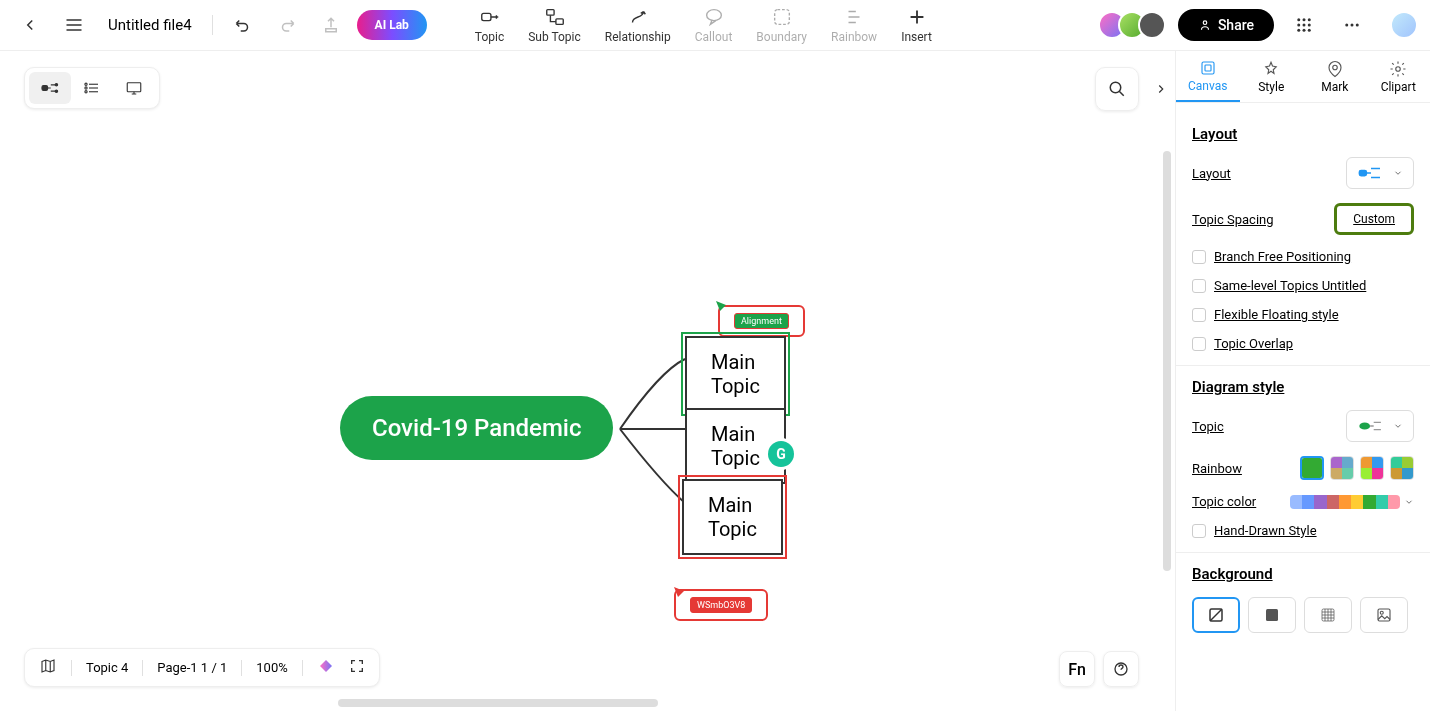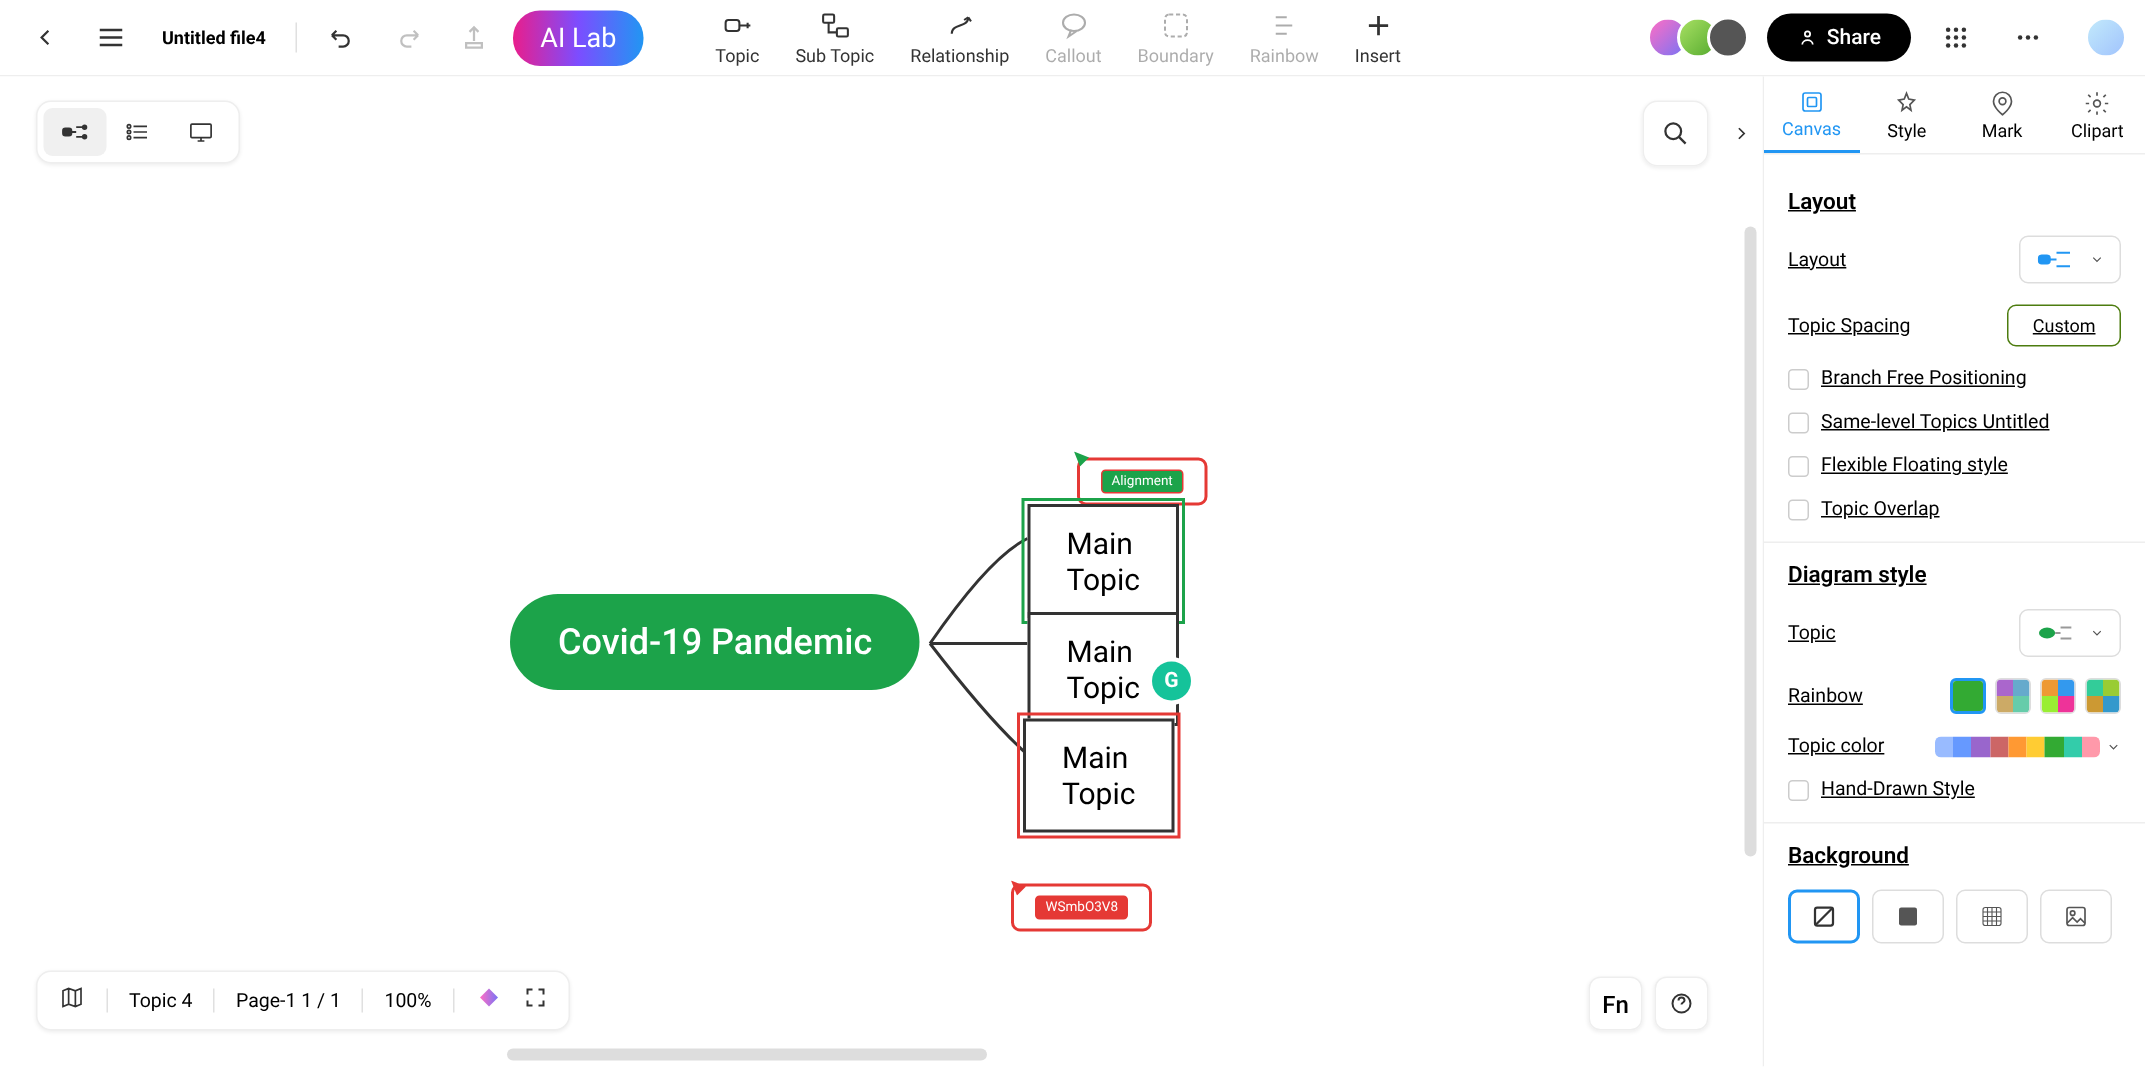--- a/index.html
+++ b/index.html
@@ -1,23 +1,23 @@
 <!DOCTYPE html>
 <html><head>
   <meta charset="utf-8">
   <style>
     * { margin: 0; padding: 0; box-sizing: border-box; font-family: -apple-system, BlinkMacSystemFont, "Segoe UI", Roboto, sans-serif; }
     body { width: 1430px; height: 711px; background: #fff; position: relative; overflow: hidden; }
     
     
     .top-bar { height: 51px; display: flex; align-items: center; border-bottom: 1px solid #eee; padding: 0 12px; gap: 8px; }
     .icon-btn { width: 36px; height: 36px; display: flex; align-items: center; justify-content: center; border-radius: 6px; cursor: pointer; }
-    .file-name { font-size: 12px; font-weight: 700; padding: 0 8px; }
+    .file-name { font-size: 15px; font-weight: 400; padding: 0 8px; }
     .sep { width: 1px; height: 20px; background: #e0e0e0; margin: 0 4px; }
-    .ai-lab { background: linear-gradient(90deg, #e91e8c, #7c4dff, #2196f3); color: #fff; padding: 8px 18px; border-radius: 18px; font-size: 18px; font-weight: 400; cursor: pointer; }
+    .ai-lab { background: linear-gradient(90deg, #e91e8c, #7c4dff, #2196f3); color: #fff; padding: 8px 18px; border-radius: 18px; font-size: 12px; font-weight: 700; cursor: pointer; }
     .toolbar-center { display: flex; gap: 24px; margin-left: 40px; }
     .tool-item { display: flex; flex-direction: column; align-items: center; gap: 2px; cursor: pointer; }
     .tool-item.disabled { opacity: 0.4; cursor: default; }
     .tool-label { font-size: 12px; color: #333; }
     .top-right { margin-left: auto; display: flex; align-items: center; gap: 12px; }
     .avatars { display: flex; }
     .avatar { width: 28px; height: 28px; border-radius: 50%; border: 2px solid #fff; margin-left: -8px; }
     .share-btn { background: #000; color: #fff; padding: 8px 20px; border-radius: 18px; font-size: 14px; font-weight: 500; cursor: pointer; display: flex; align-items: center; gap: 6px; }
     
     
@@ -51,21 +51,21 @@
     .round-btn { width: 36px; height: 36px; border: 1px solid #eee; border-radius: 8px; display: flex; align-items: center; justify-content: center; cursor: pointer; box-shadow: 0 1px 3px rgba(0,0,0,0.08); }
     
     
     .right-panel { width: 255px; border-left: 1px solid #eee; background: #fff; display: flex; flex-direction: column; }
     .panel-tabs { display: flex; height: 52px; border-bottom: 1px solid #eee; }
     .panel-tab { flex: 1; display: flex; flex-direction: column; align-items: center; justify-content: center; gap: 2px; cursor: pointer; font-size: 12px; }
     .panel-tab.active { color: #2196f3; border-bottom: 2px solid #2196f3; }
     .panel-body { padding: 16px; overflow-y: auto; flex: 1; text-decoration: underline; }
     .section-title { font-size: 15px; font-weight: 600; margin-bottom: 14px; margin-top: 6px; }
     .setting-row { display: flex; align-items: center; justify-content: space-between; margin-bottom: 14px; font-size: 13px; }
-    .custom-btn { border: 1px solid #4d7c0f; border-radius: 6px; padding: 6px 16px; font-size: 12px; cursor: pointer; background: #fff; }
+    .custom-btn { border: 3px solid #4d7c0f; border-radius: 6px; padding: 6px 16px; font-size: 12px; cursor: pointer; background: #fff; }
     .checkbox-row { display: flex; align-items: center; gap: 8px; margin-bottom: 14px; font-size: 13px; }
     .chk { width: 14px; height: 14px; border: 1.5px solid #ccc; border-radius: 3px; }
     .divider { height: 1px; background: #eee; margin: 12px -16px; }
     .layout-select { border: 1px solid #ddd; border-radius: 6px; padding: 6px 10px; display: flex; align-items: center; gap: 8px; cursor: pointer; }
     .rainbow-opts { display: flex; gap: 6px; }
     .rainbow-opt { width: 24px; height: 24px; border: 1px solid #ddd; border-radius: 4px; cursor: pointer; display: flex; flex-wrap: wrap; overflow: hidden; }
     .rainbow-opt.selected { border: 2px solid #2196f3; }
     .rainbow-opt span { width: 50%; height: 50%; }
     .color-strip { display: flex; border-radius: 4px; overflow: hidden; height: 14px; width: 110px; }
     .color-strip span { flex: 1; }

